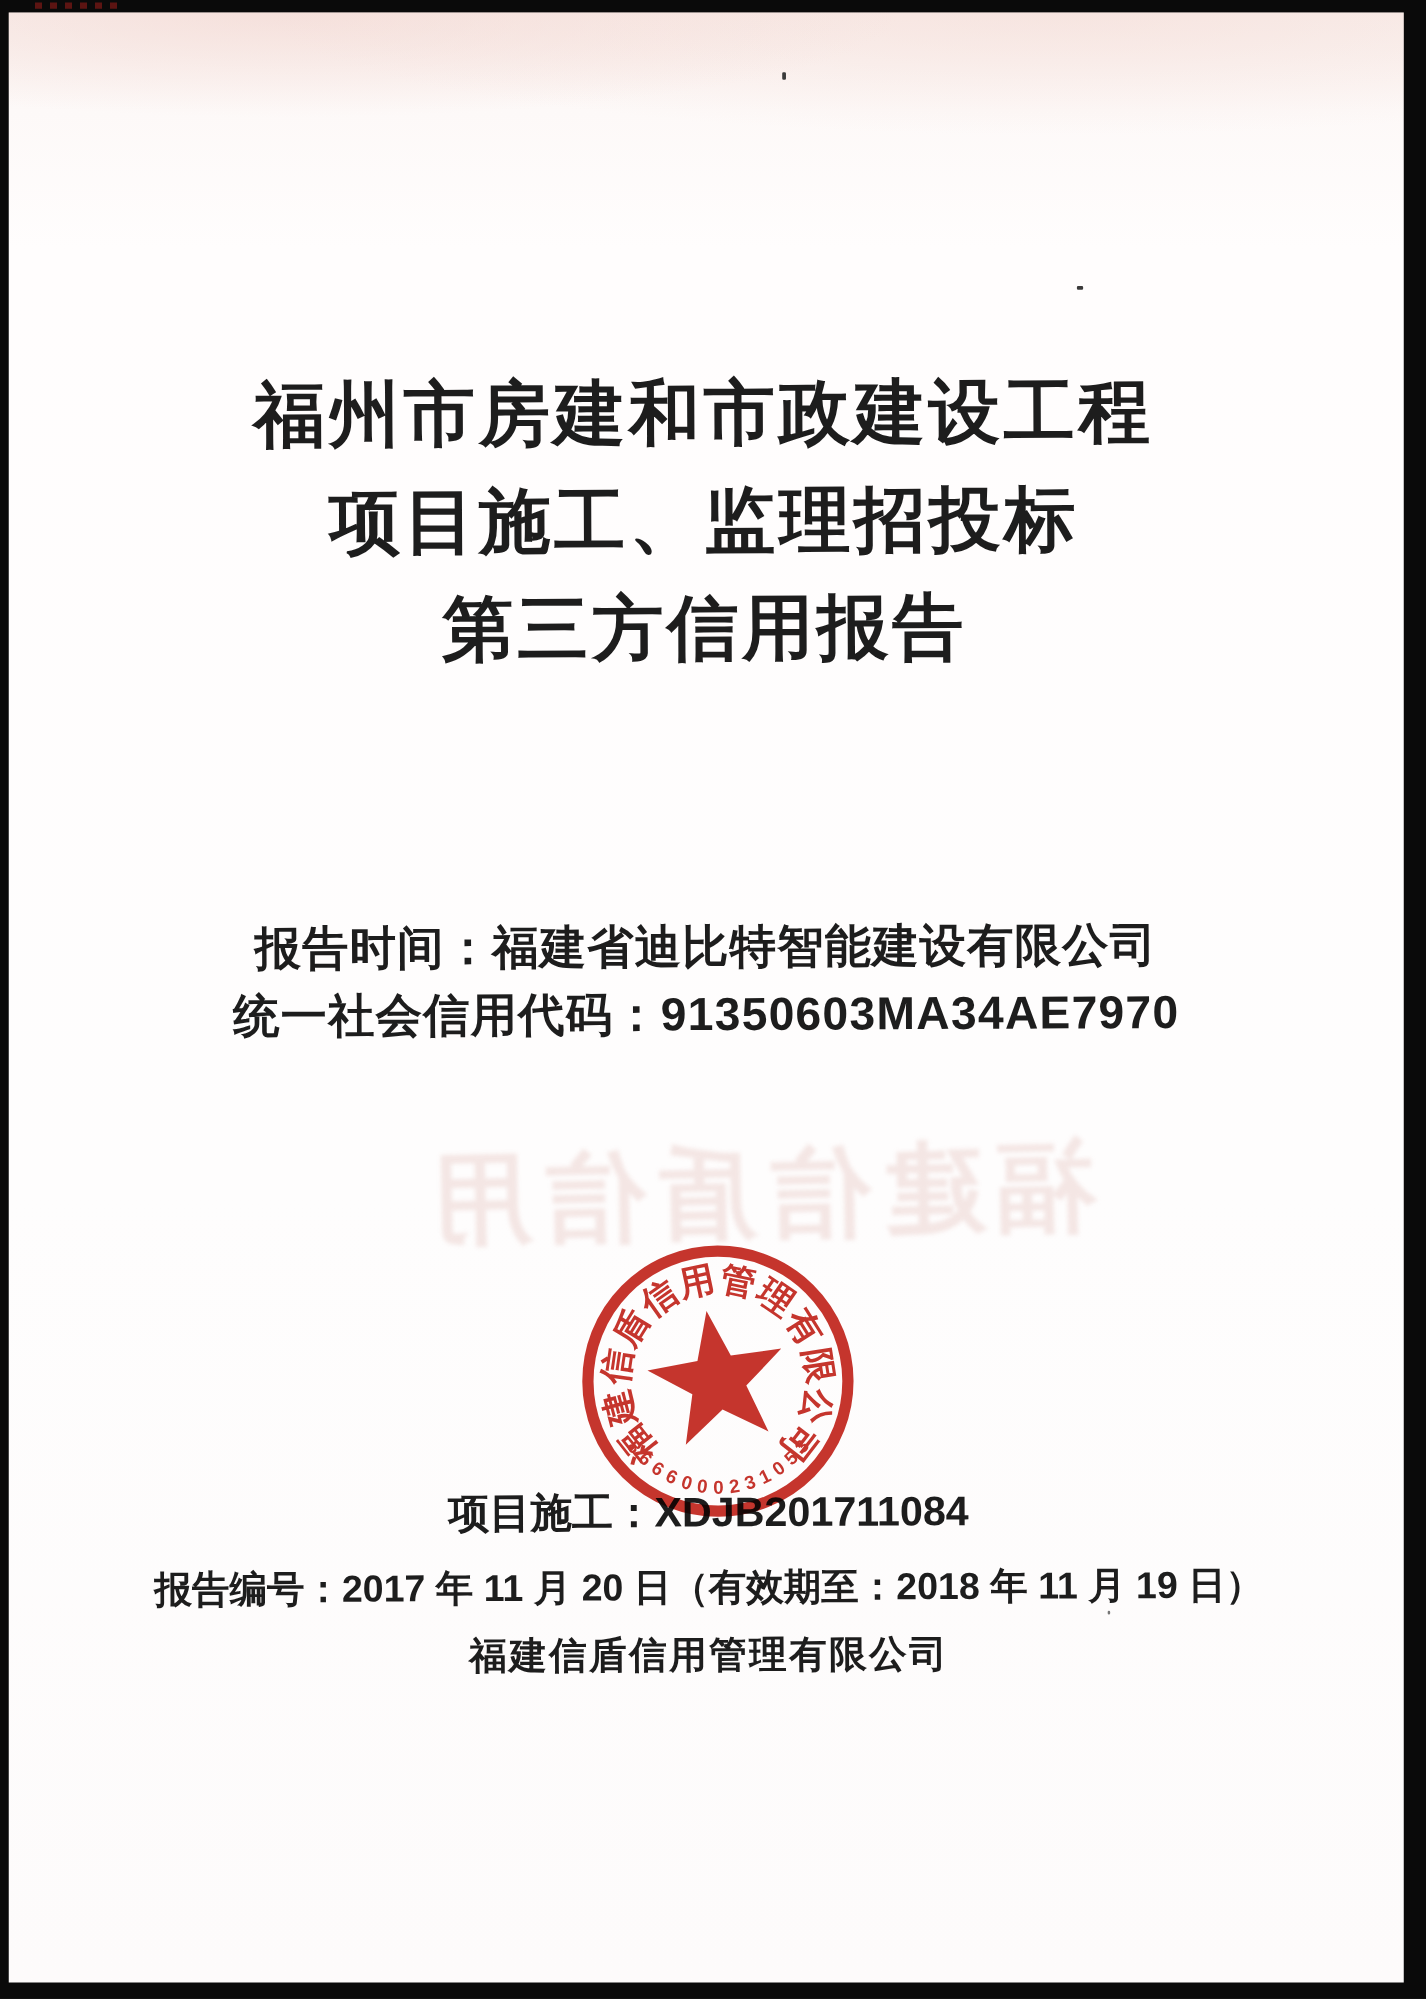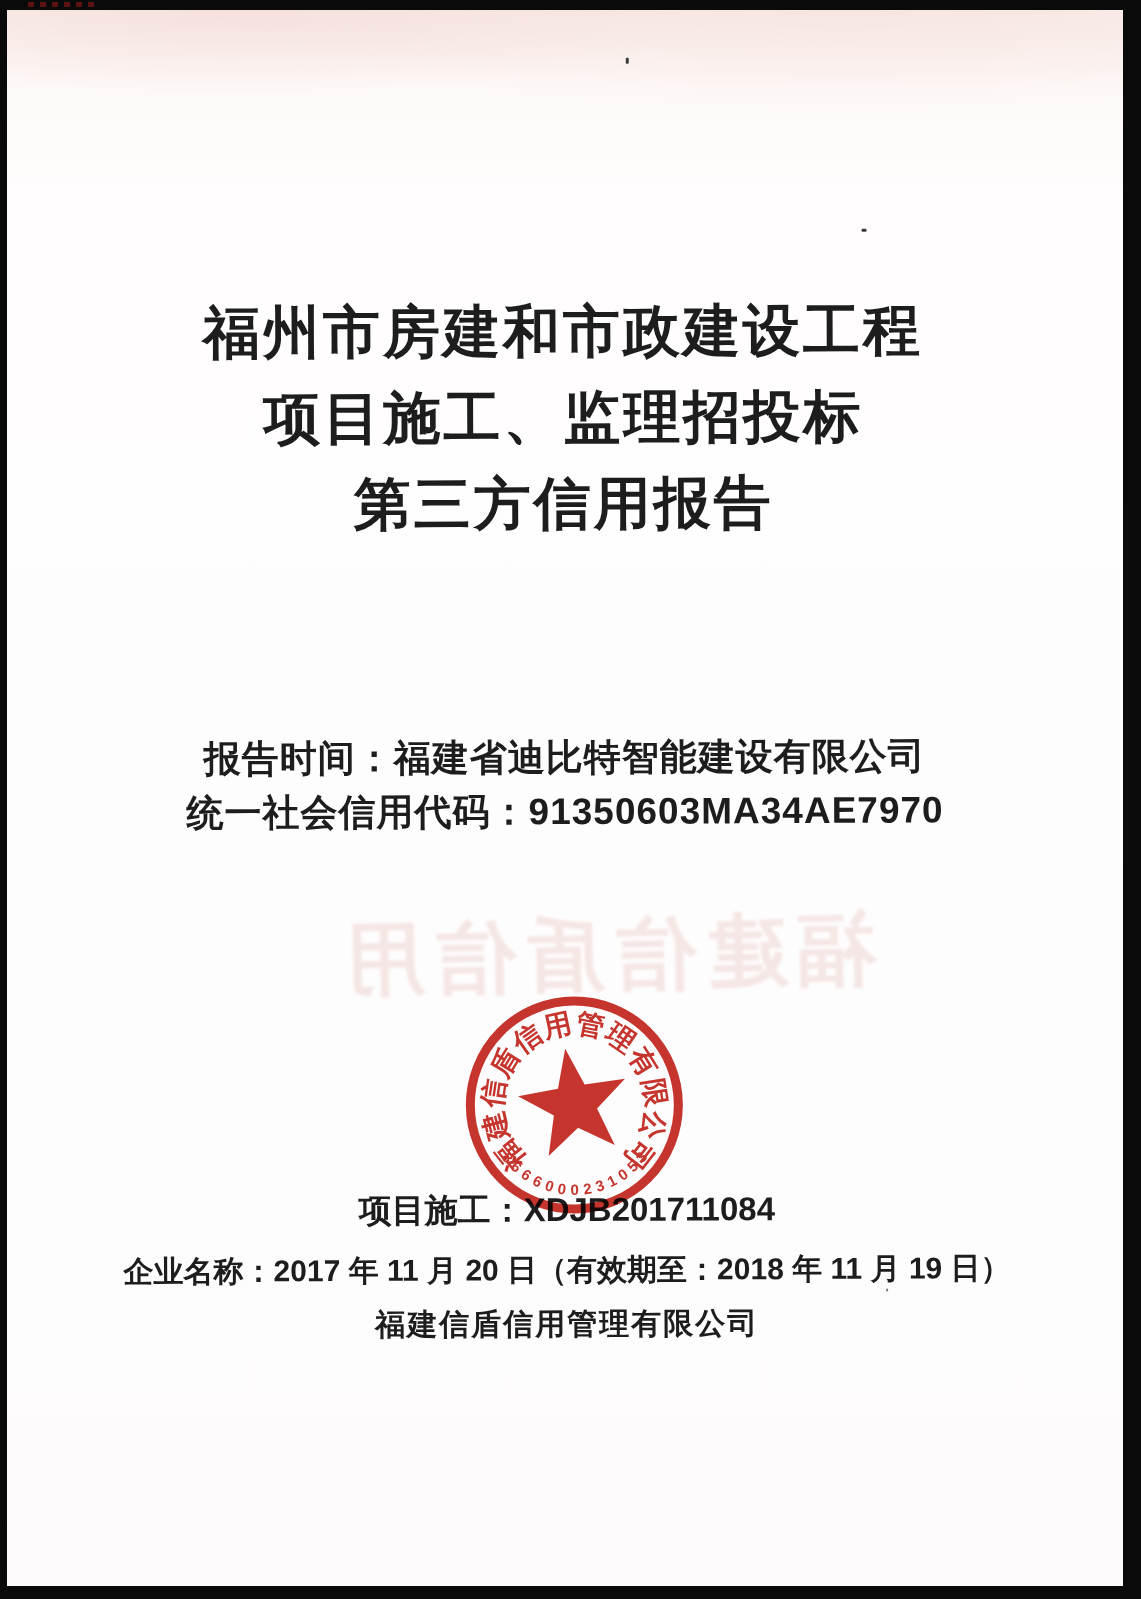--- a/index.html
+++ b/index.html
@@ -115,21 +115,21 @@
           <text transform="rotate(43.33333333333333) translate(0,90)" text-anchor="middle" class="seal-code-char">6</text>
           <text transform="rotate(52) translate(0,90)" text-anchor="middle" class="seal-code-char">8</text>
         </g>
     </svg>
 
     <div class="meta-line report-no">
       <span>项目施工：</span><span>XDJB201711084</span>
     </div>
 
     <div class="meta-line report-time">
-      <span>企业名称：</span><span>2017 年 11 月 20 日</span><span>（有效期至：2018 年 11 月 19 日）</span>
+      <span>报告编号：</span><span>2017 年 11 月 20 日</span><span>（有效期至：2018 年 11 月 19 日）</span>
     </div>
 
     <div class="meta-line issuer-line">福建信盾信用管理有限公司</div>
 
     <div class="speck speck-1"></div>
     <div class="speck speck-2"></div>
     <div class="speck speck-3"></div>
   </div>
 </div>
 

